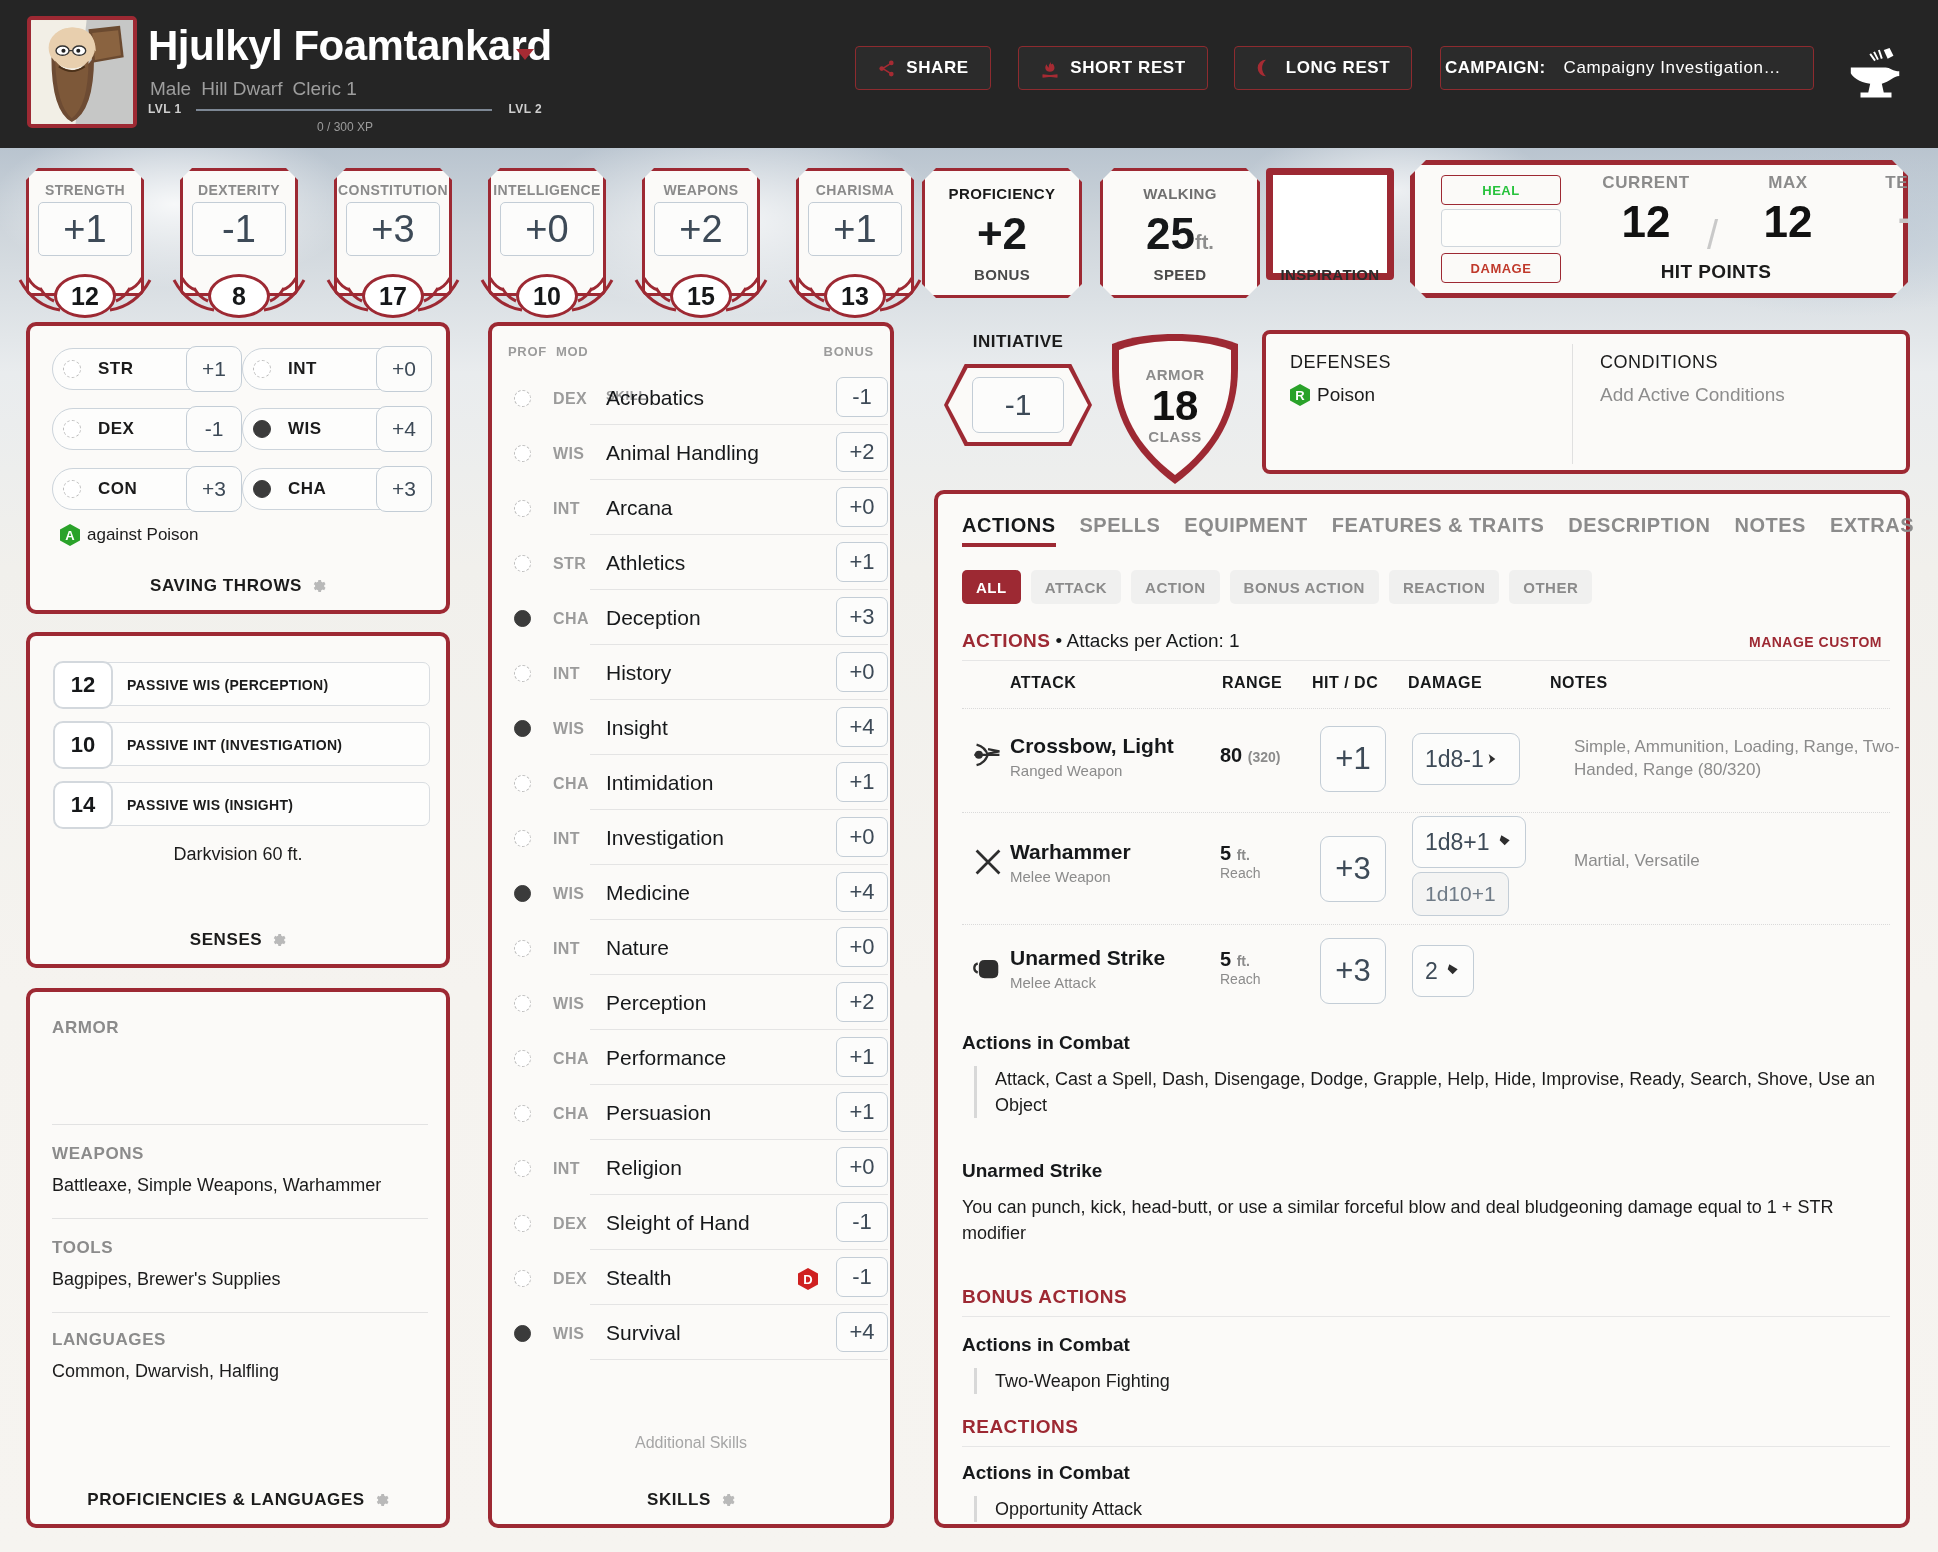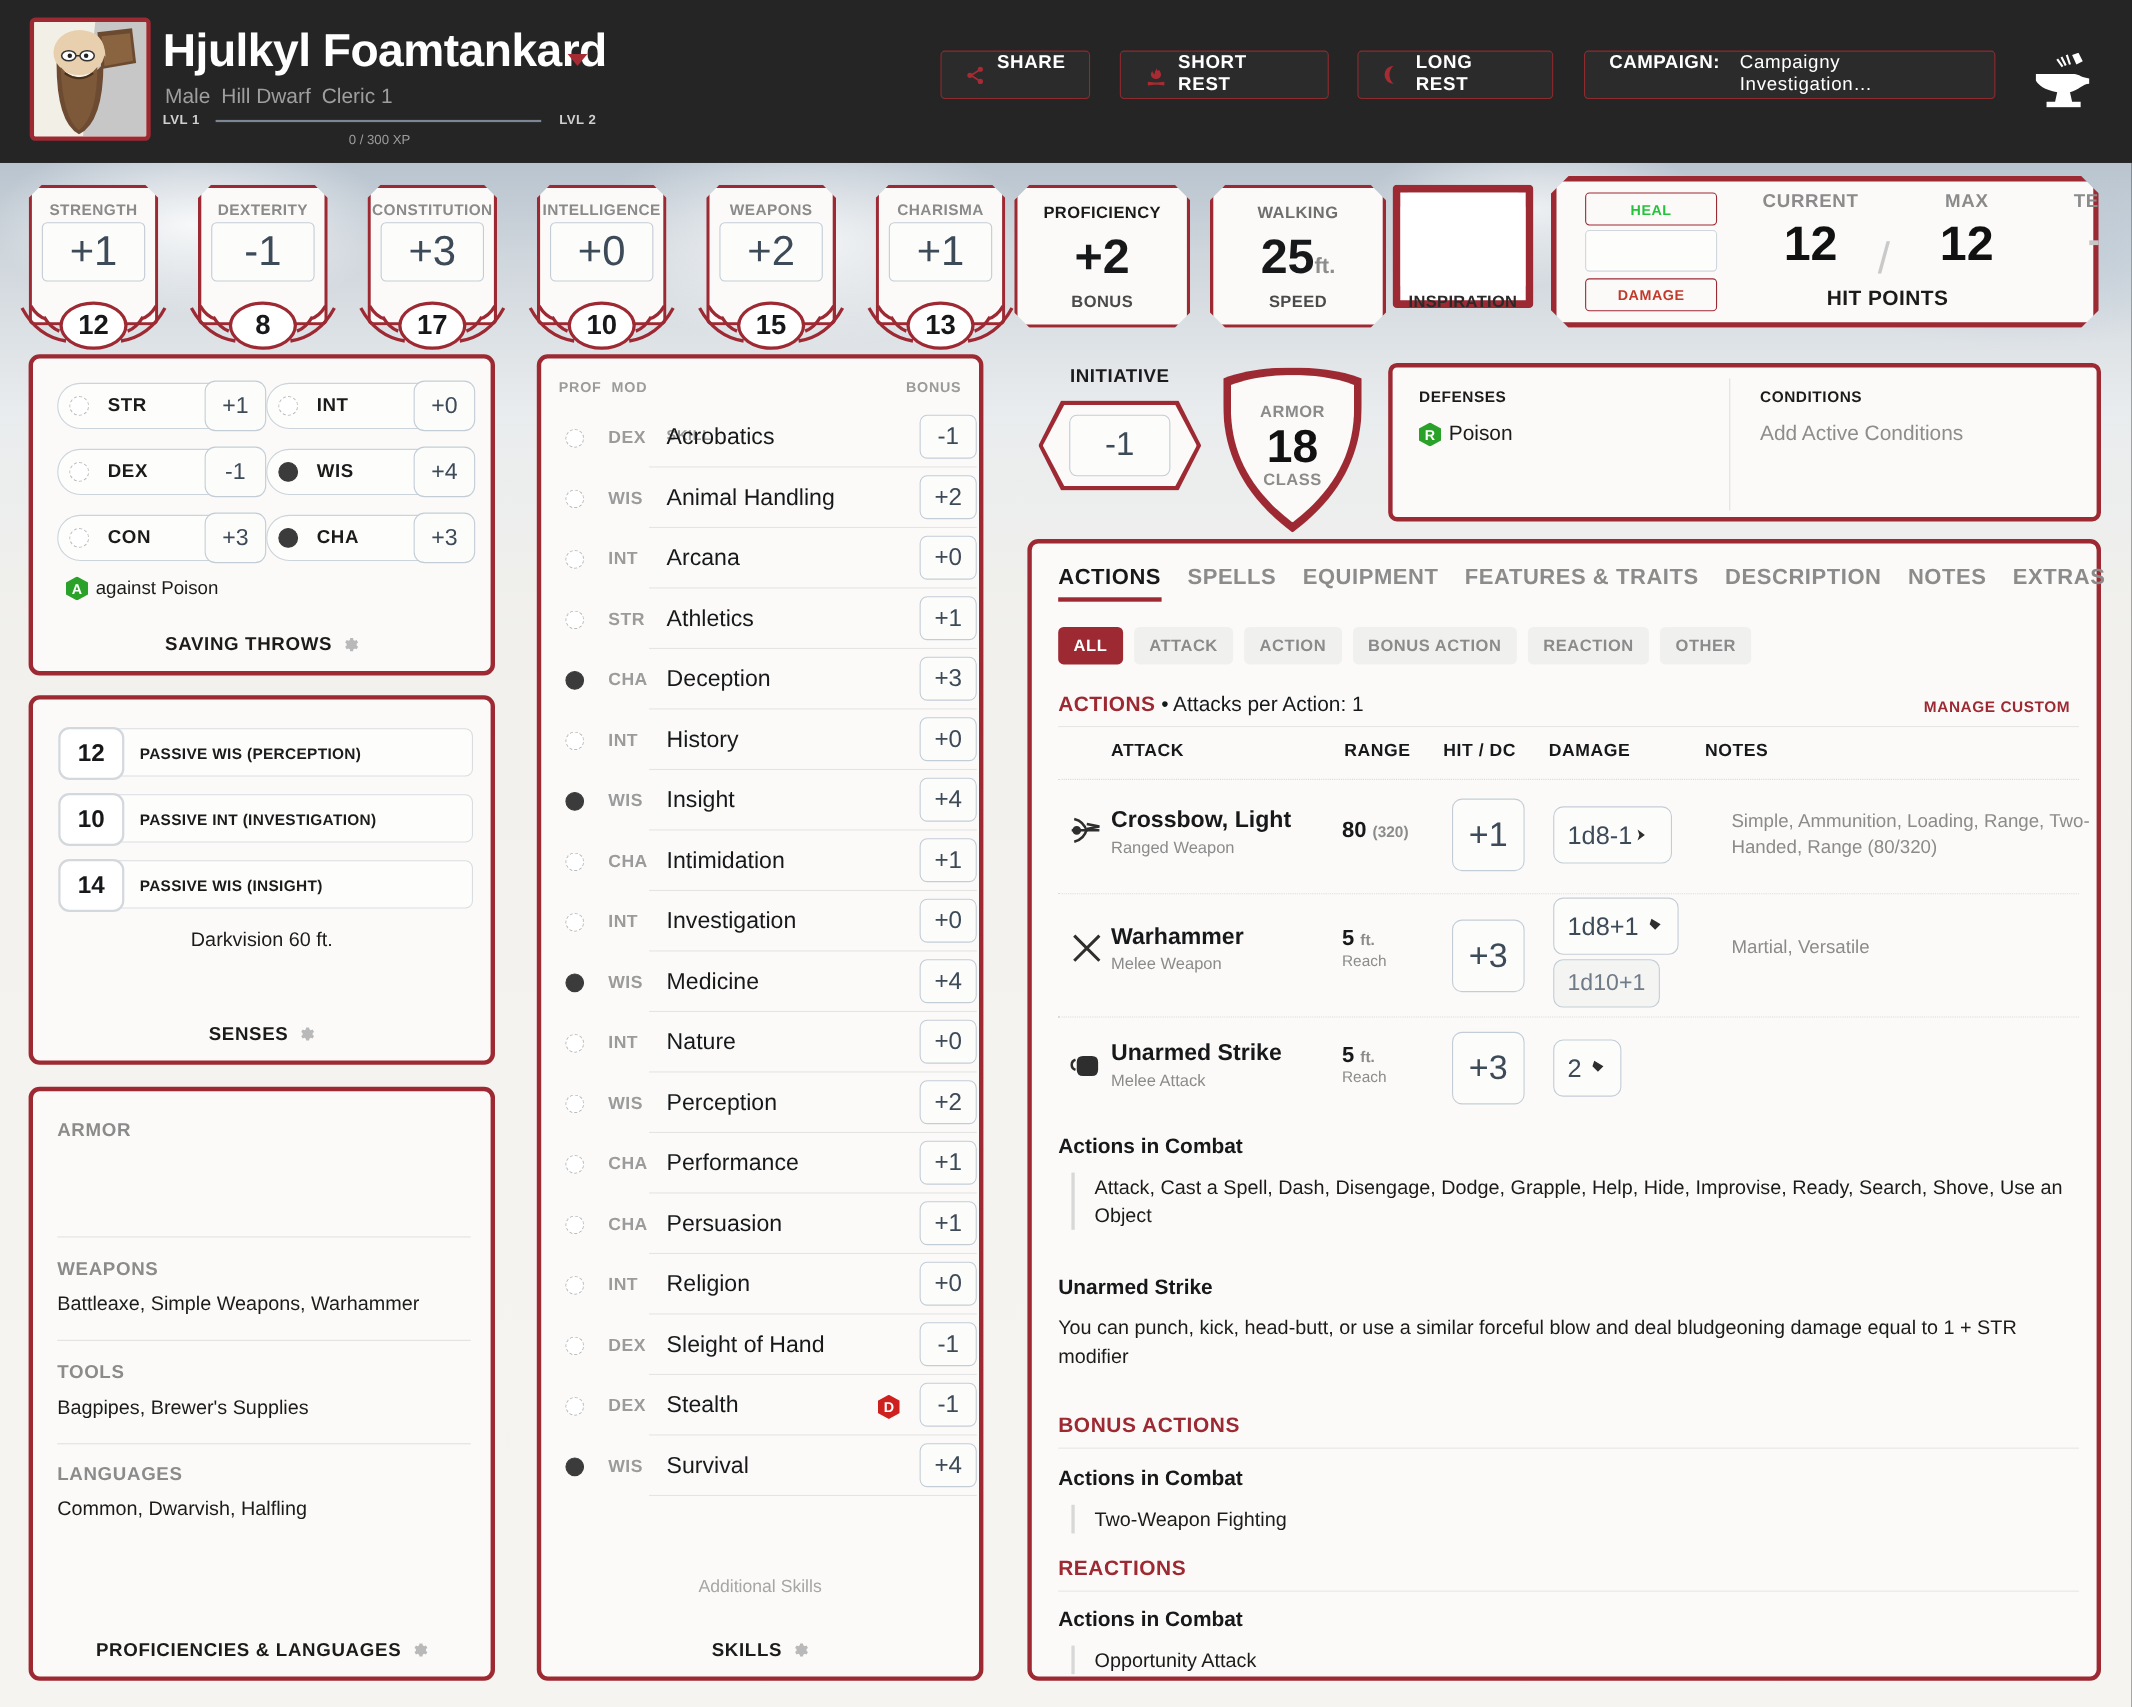--- a/index.html
+++ b/index.html
@@ -52,23 +52,23 @@
   .lvl-lbl.l { left:0; }
   .lvl-lbl.r { right:0; }
   .lvl-bar {
     position:absolute; left:48px; right:50px; top:9px; height:2px; background:#7d8794;
   }
   .xp-text { position:absolute; left:148px; top:120px; width:394px; text-align:center; font-size:12px; color:#9b9b9b;}
 
   .hbtn {
     position:absolute; top:46px; height:44px;
     border:1px solid #8e2b2f; border-radius:4px; background:#2b2b2b;
-    display:flex; justify-content:center; gap:10px;
+    display:flex; align-items:center; justify-content:center; gap:10px;
     color:#fff; font-size:17px; font-weight:700; letter-spacing:.6px;
-    font-family:"Liberation Sans", sans-serif; cursor:pointer; padding:0 22px;
+    font-family:"Liberation Sans", sans-serif; cursor:pointer; padding:0 4px;
   }
   .hbtn .ic { display:flex; align-items:center; color:#a62b33; }
   #btn-share { left:855px; width:136px; }
   #btn-short { left:1018px; width:190px; }
   #btn-long  { left:1234px; width:178px; }
   #btn-camp  { left:1440px; width:374px; justify-content:flex-start; font-weight:400; font-size:17px;}
   #btn-camp b { font-weight:700; letter-spacing:.4px; margin-right:8px; }
   .anvil { position:absolute; left:1845px; top:48px; width:62px; height:50px; color:#fff;}
 
   
@@ -257,21 +257,21 @@
   }
   #ac .t{ position:absolute; left:0;top:32px;width:100%;text-align:center;font-size:15px;font-weight:700;color:#8b8b8b;letter-spacing:.5px;}
   #ac .v{ position:absolute; left:0;top:48px;width:100%;text-align:center;font-size:42px;font-weight:700;color:#111;}
   #ac .b{ position:absolute; left:0;top:94px;width:100%;text-align:center;font-size:15px;font-weight:700;color:#8b8b8b;letter-spacing:.5px;}
 
   #p-defenses{
     position:absolute; left:1262px; top:330px; width:648px; height:144px;
     background:#fbfaf8; border:4px solid #9d2933; border-radius:8px;
   }
   #def-split{ position:absolute; left:306px; top:10px; width:1px; height:120px; background:#e0e0e0;}
-  .def-h{ position:absolute; font-size:14px; font-weight:700; color:#1b1b1b; letter-spacing:.5px;}
+  .def-h{ position:absolute; font-size:18px; font-weight:400; color:#1b1b1b; letter-spacing:.5px;}
   #def-title{ left:24px; top:18px;}
   #cond-title{ left:334px; top:18px;}
   #def-item{ position:absolute; left:24px; top:50px; font-size:19px; color:#1b1b1b; display:flex;align-items:center;gap:7px;}
   #cond-add{ position:absolute; left:334px; top:50px; font-size:19px; color:#8d8d8d;}
 
   
   #p-main{ left:934px; top:490px; width:976px; height:1038px; }
   .tabs{ position:absolute; left:24px; top:20px; display:flex; gap:24px; align-items:flex-end;}
   .tab{
     font-size:20px; font-weight:700; color:#8b8b8b; letter-spacing:.5px;

